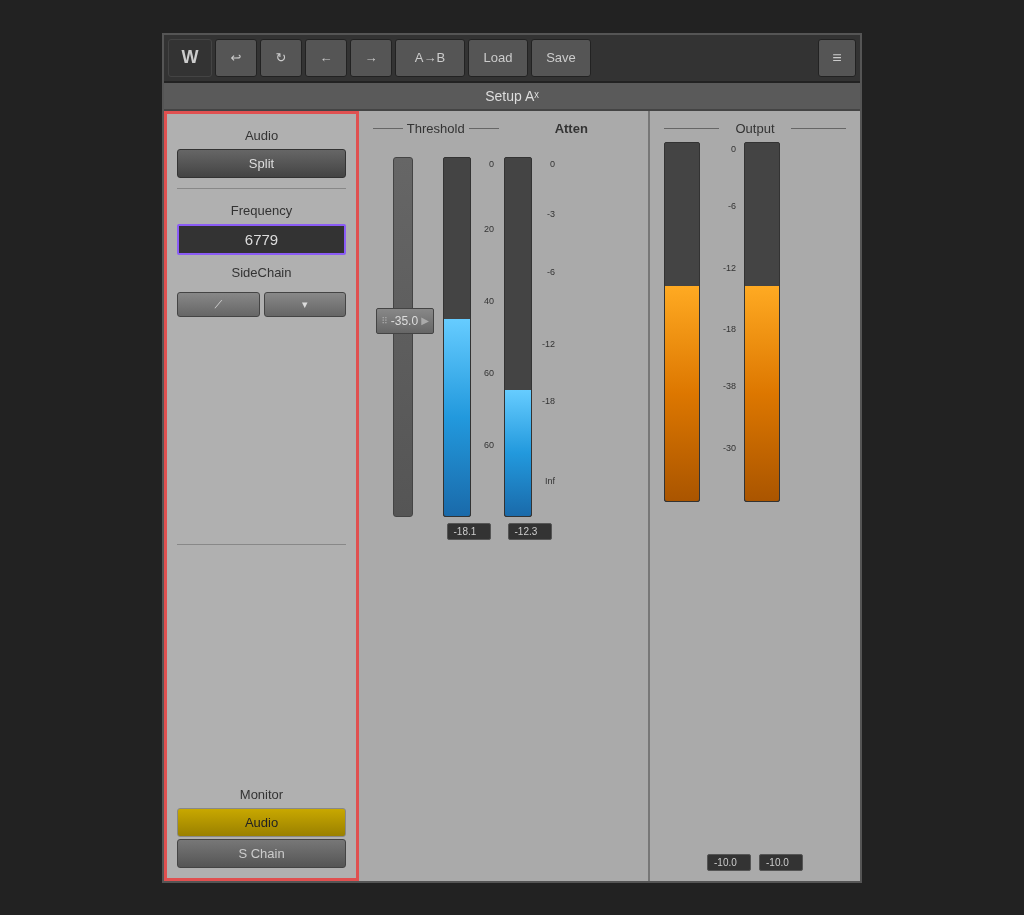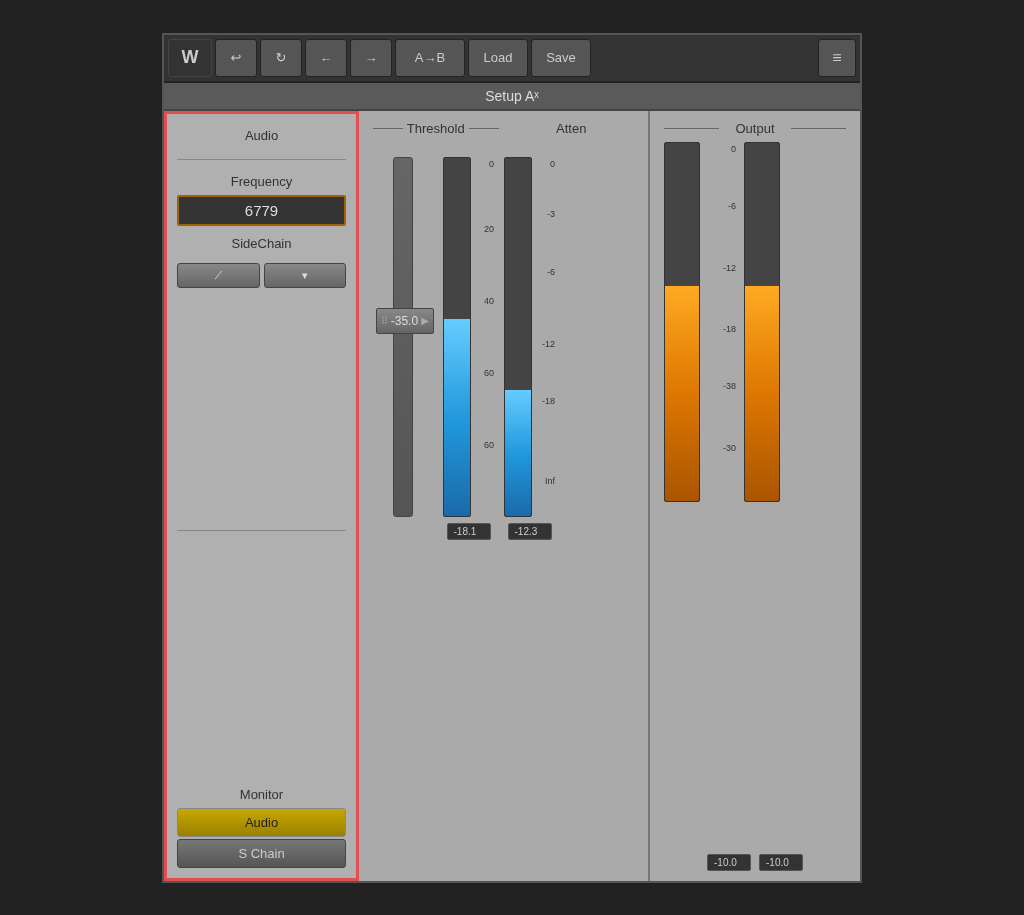--- a/index.html
+++ b/index.html
@@ -114,21 +114,21 @@
       text-align: center;
       width: 100%;
     }
     .divider-line {
       border: none;
       border-top: 1px solid #888;
       margin: 10px 0;
     }
     .freq-input {
       background: #333;
-      border: 2px solid #a16207;
+      border: 2px solid #8b5cf6;
       border-radius: 2px;
       color: #ddd;
       font-size: 15px;
       text-align: center;
       width: 100%;
       padding: 5px;
     }
     .sidechain-controls {
       display: flex;
       gap: 4px;
@@ -327,20 +327,21 @@
   </div>
 
   <div class="setup-bar">
     <span>Setup Aˣ</span>
   </div>
 
   <div class="main-content">
 
     <div class="left-panel">
       <div class="section-label">Audio</div>
+      <button class="split-btn">Split</button>
       <hr class="divider-line">
       <div class="section-label">Frequency</div>
       <input class="freq-input" type="text" value="6779" style="">
       <div style="margin-top:10px;" class="section-label">SideChain</div>
       <div class="sidechain-controls">
         <button class="sc-btn">⟋</button>
         <button class="sc-btn">▾</button>
       </div>
       <hr class="divider-line" style="margin-top:auto;">
       <div class="monitor-section">
@@ -353,21 +354,21 @@
     </div>
 
     <div class="center-panel">
       <div style="display:flex; gap:10px; margin-bottom:21px;">
         <div style="flex:1; display:flex; align-items:center; justify-content:center; gap:4px;">
           <div class="header-line"></div>
           <span class="section-label" style="margin:0; white-space:nowrap;">Threshold</span>
           <div class="header-line"></div>
         </div>
         <div style="flex:1; display:flex; align-items:center; justify-content:center;">
-          <span class="section-label" style="margin:0;">Atten</span>
+          <span class="section-label" style="margin:0;font-weight:bold;">Atten</span>
         </div>
       </div>
 
       <div class="meters-row">
 
         <div class="slider-area">
           <div class="slider-track">
             <div class="slider-handle">
               <span style="font-size:9px; color:#aaa;">⠿</span>
               <span>-35.0</span>

